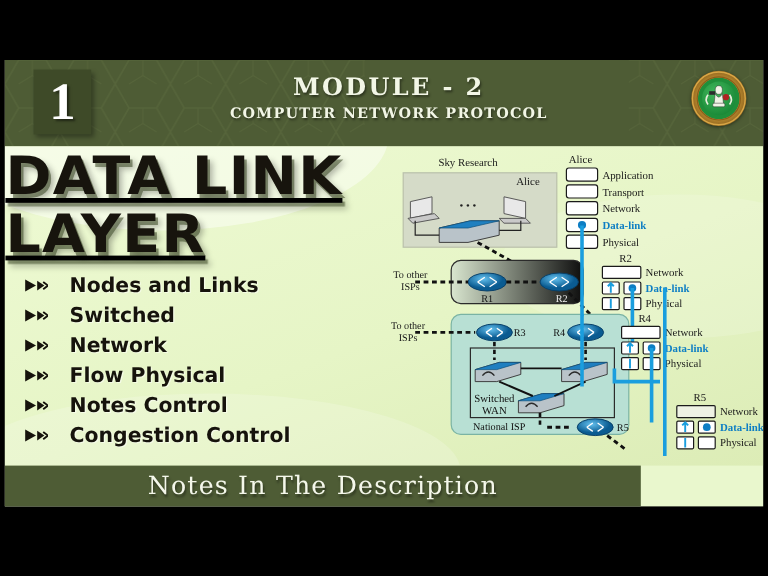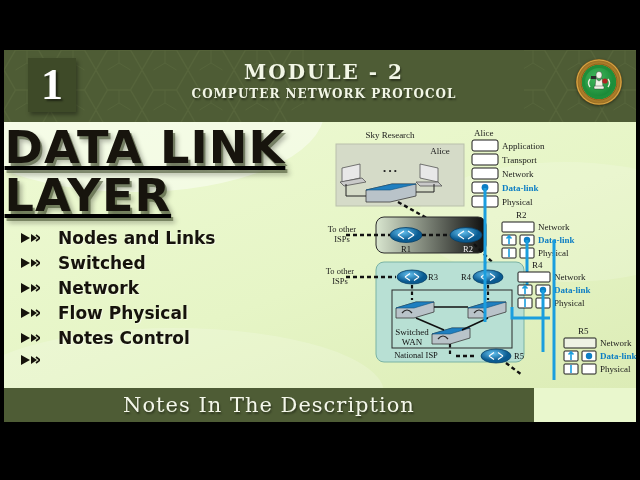--- a/index.html
+++ b/index.html
@@ -162,20 +162,21 @@
           <span class="blabel">Notes Control</span>
         </div>
         <div class="bullet">
           <span class="bico">
             <svg viewBox="0 0 20 14" width="20" height="14">
                 <path d="M1 2 L10 7 L1 12 Z" fill="#16130c"></path>
                 <path d="M11 3 L17 7 L11 11 Z" fill="#16130c"></path>
                 <path d="M16 4 L20 7 L16 10" fill="none" stroke="#16130c" stroke-width="1.6"></path>
               </svg>
           </span>
+          <span class="blabel">Congestion Control</span>
         </div>
       </div>
 
       <div class="diagram">
         <svg width="320" height="266" viewBox="0 0 320 266">
           <defs>
             <linearGradient id="swg" x1="0" y1="0" x2="0" y2="1">
               <stop offset="0" stop-color="#2f9ad6"></stop>
                 <stop offset="1" stop-color="#0d5f95"></stop>
             </linearGradient>

